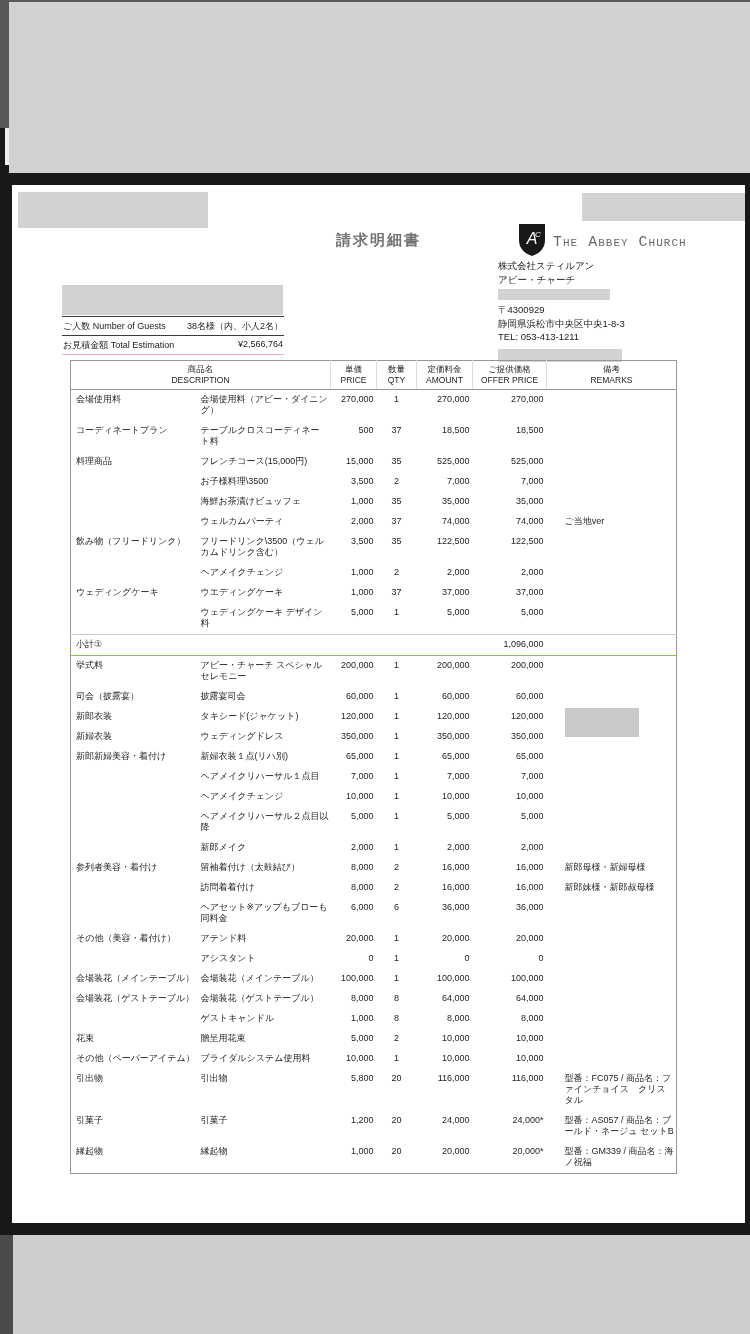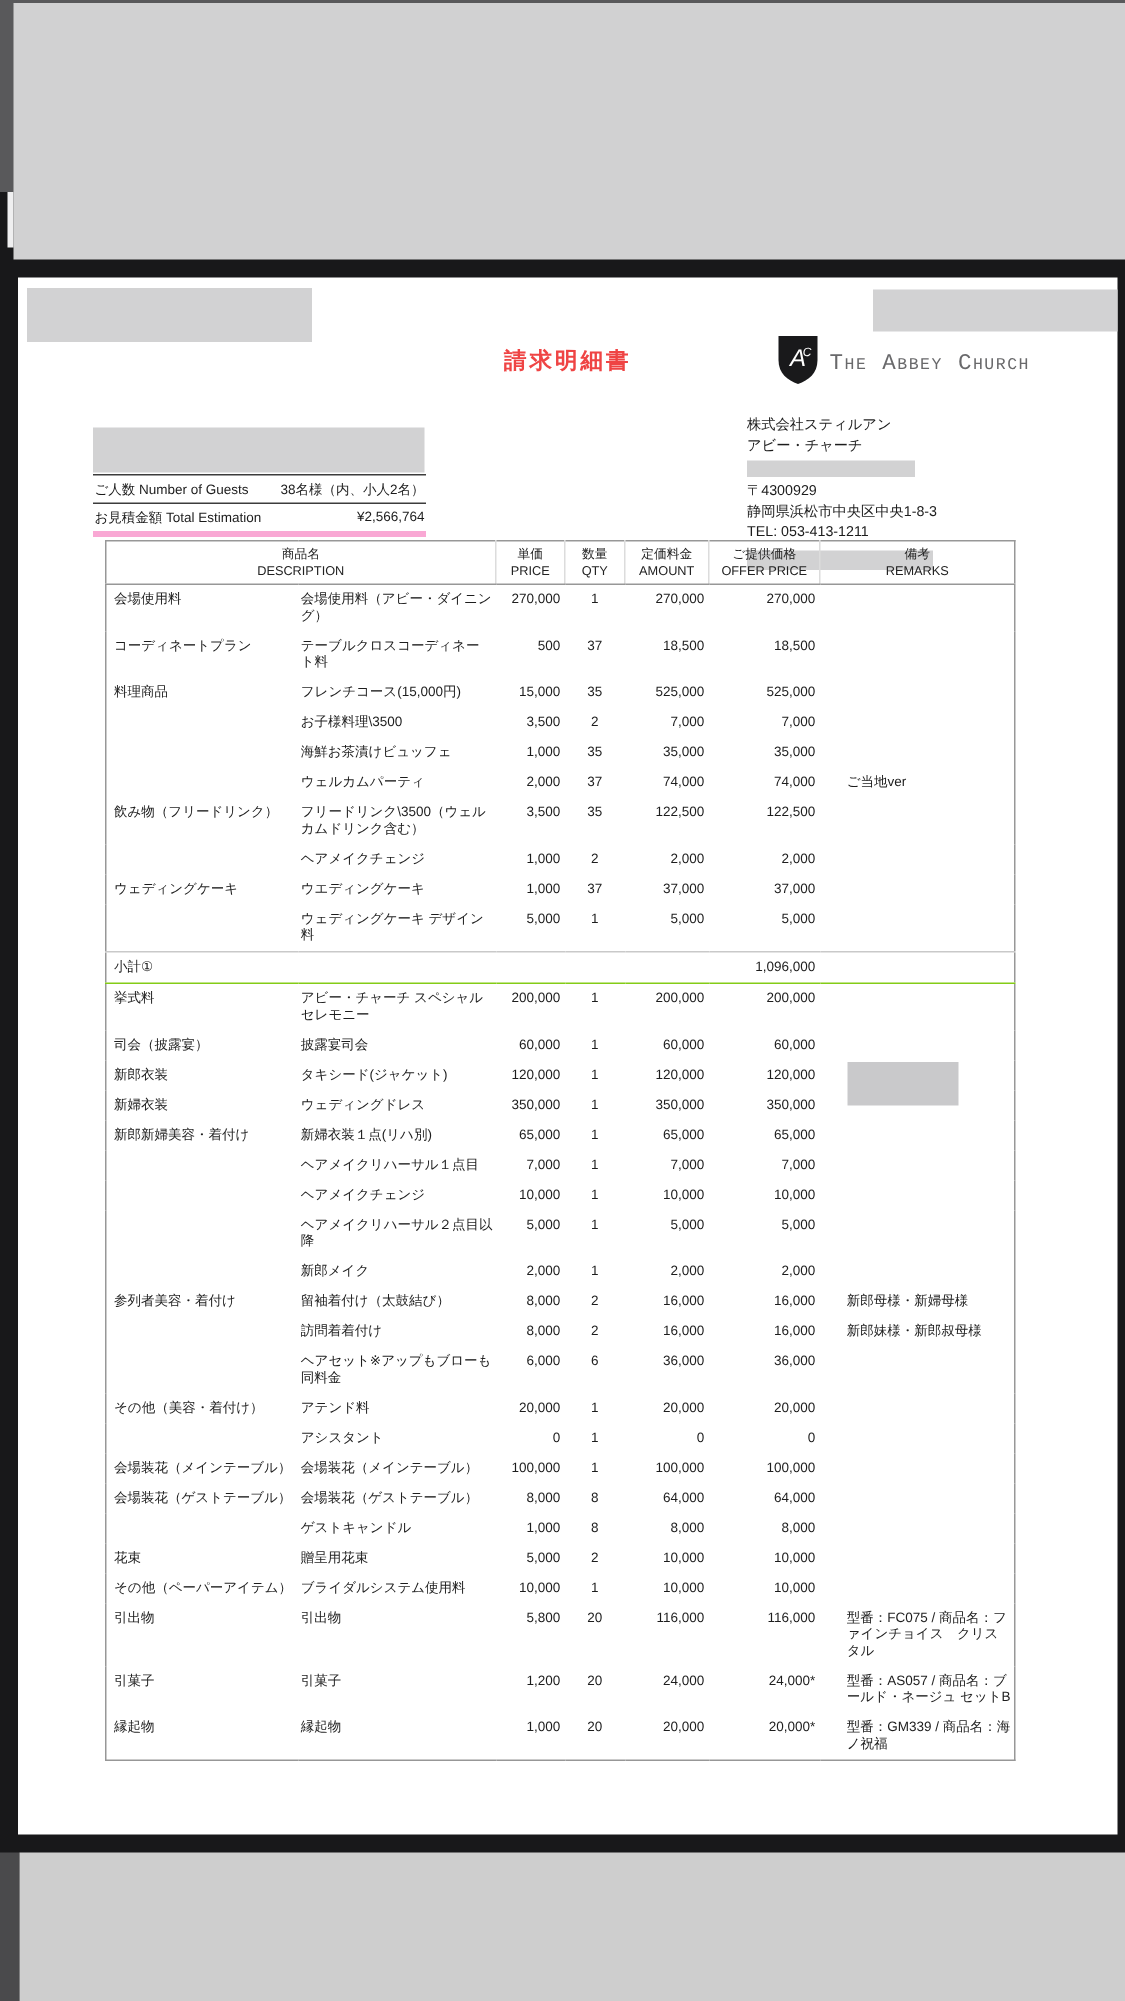--- a/index.html
+++ b/index.html
@@ -10,33 +10,33 @@
   .top-strip{position:absolute;left:0;top:0;width:750px;height:3px;background:#59595b;}
   .top-dark{position:absolute;left:0;top:0;width:11px;height:128px;background:#59595b;}
   .white-sliver{position:absolute;left:5px;top:128px;width:4px;height:37px;background:#efeff0;}
   .top-redact{position:absolute;left:9px;top:2px;width:741px;height:171px;background:#d1d1d2;}
   .bottom-left-strip{position:absolute;left:0;top:1235px;width:13px;height:99px;background:#4a4a4c;}
   .bottom-redact{position:absolute;left:13px;top:1235px;width:737px;height:99px;background:#cecece;}
   
   .document{position:absolute;left:12px;top:185px;width:733px;height:1038px;background:#ffffff;color:#1d1d1d;}
   .redact-a{position:absolute;left:6px;top:7px;width:190px;height:36px;}
   .redact-b{position:absolute;left:570px;top:8px;width:163px;height:28px;}
-  .doc-title{position:absolute;left:0;width:100%;top:46px;text-align:center;font-size:15px;font-weight:bold;letter-spacing:2px;color:#ef4444;}
+  .doc-title{position:absolute;left:0;width:100%;top:46px;text-align:center;font-size:15px;font-weight:bold;letter-spacing:2px;color:#737373;}
   
   .logo{position:absolute;left:506px;top:38px;display:flex;align-items:center;gap:7px;}
   .logo-text{font-family:Liberation Mono, monospace;font-variant:small-caps;font-size:15px;letter-spacing:1px;color:#69696b;white-space:nowrap;}
   
-  .company{position:absolute;left:486px;top:74px;font-size:9.5px;line-height:13.5px;color:#1c1c1c;margin-top:18px;}
+  .company{position:absolute;left:486px;top:74px;font-size:9.5px;line-height:13.5px;color:#1c1c1c;}
   .company .bar1{width:112px;height:11px;margin:3px 0 3px;}
   .company .bar2{width:124px;height:13px;margin:5px 0 0;}
   
   .guest-redact{position:absolute;left:50px;top:100px;width:221px;height:30px;}
   .guest-table{position:absolute;left:50px;top:131px;width:222px;font-size:9px;color:#1b1b1b;text-align:right;}
   .guest-row{display:flex;justify-content:space-between;border-top:1px solid #3c3c3c;padding:3px 1px 2px;}
-  .guest-row:last-child{border-bottom:4px solid #f9a8d4;}
+  .guest-row:last-child{border-bottom:1px solid #f9a8d4;}
   
   .main-table{position:absolute;left:58px;top:175px;width:606px;border-collapse:collapse;border:1px solid #979797;table-layout:fixed;}
   .main-table th{font-weight:normal;font-size:8.5px;line-height:11px;color:#222;padding:3px 0;border-bottom:1px solid #979797;border-right:1px solid #dcdcdc;text-align:center;vertical-align:middle;margin-left:12px;}
   .main-table th:last-child{border-right:none;}
   .main-table td{font-size:9px;line-height:11px;vertical-align:top;padding:4px 2px 5px;color:#1d1d1d;}
   td.cat{padding-left:5px;margin-left:38px;}
   td.num{text-align:right;padding-right:3px;}
   td.qty{text-align:center;}
   td.rem{padding-left:18px;position:relative;}
   tr.subtotal-row td{border-top:1px solid #c9c9c9;border-bottom:1px solid #84cc16;}

